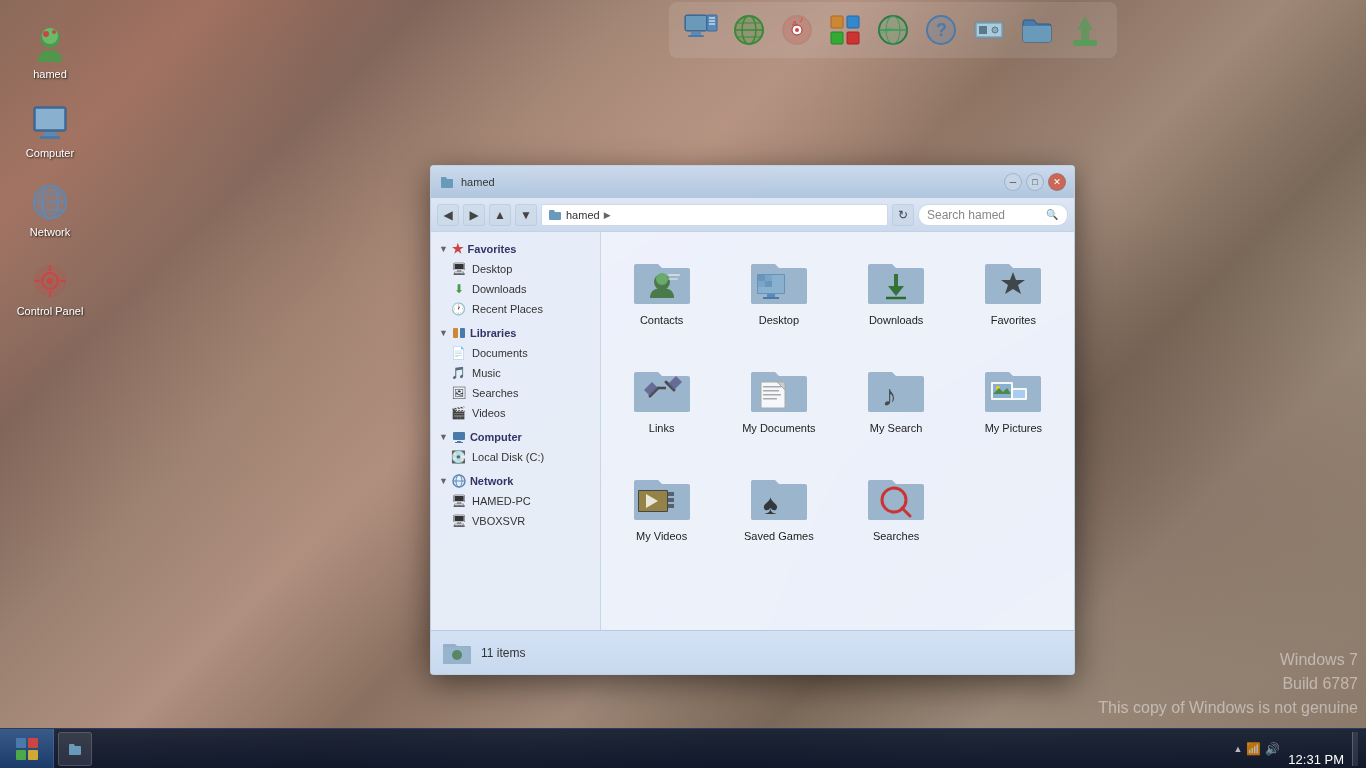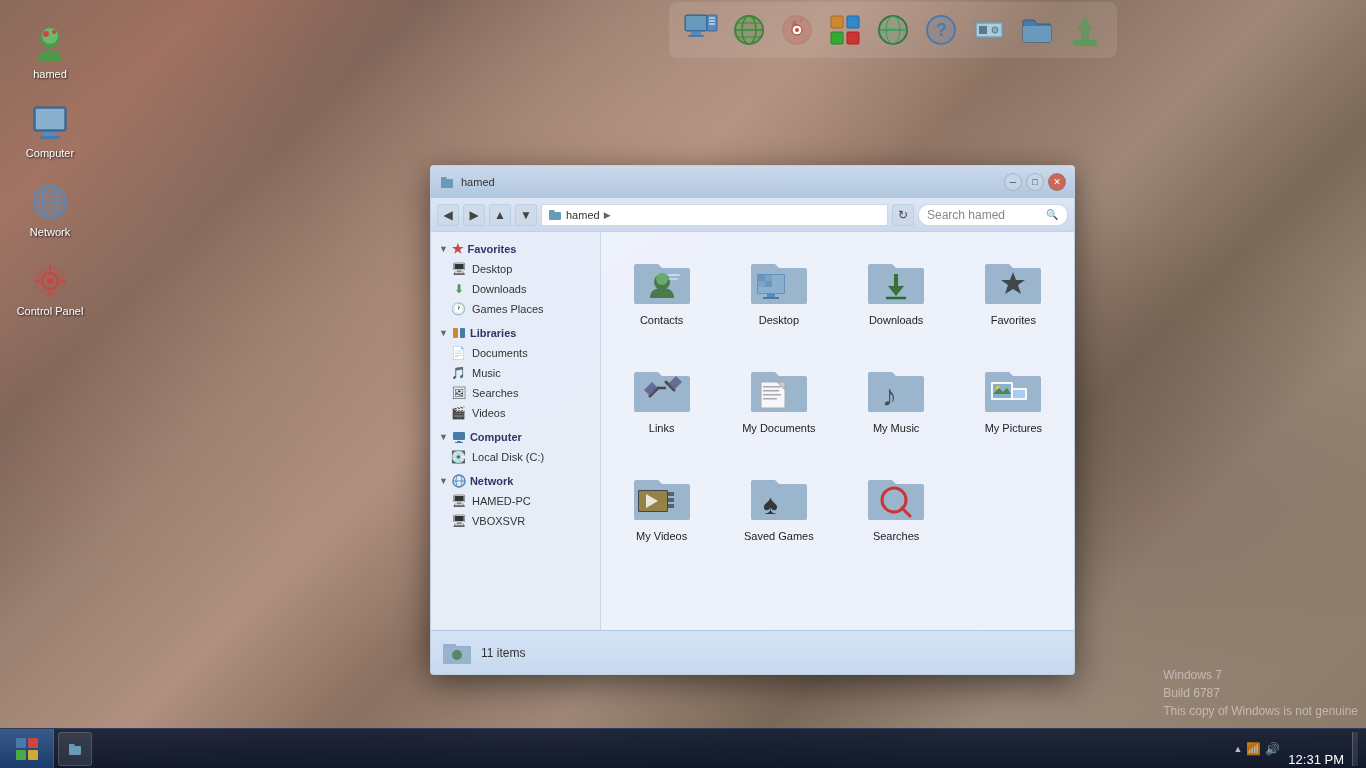--- a/index.html
+++ b/index.html
@@ -363,22 +363,22 @@
       font-size: 9px;
       color: #666;
     }
 
     
     .watermark {
       position: absolute;
       bottom: 44px;
       right: 0;
       color: rgba(255,255,255,0.45);
-      font-size: 12px;
-      text-align: left;
+      font-size: 16px;
+      text-align: right;
       padding: 4px 8px;
       line-height: 1.5;
     }
 
     
     ::-webkit-scrollbar { width: 8px; }
     ::-webkit-scrollbar-track { background: rgba(200,215,235,0.5); }
     ::-webkit-scrollbar-thumb { background: rgba(150,180,210,0.6); border-radius: 4px; }
   </style>
 </head>
@@ -569,21 +569,21 @@
         <div class="sidebar-item">
           <span class="sidebar-icon">🖥</span>
           <span>Desktop</span>
         </div>
         <div class="sidebar-item">
           <span class="sidebar-icon" style="color:#4a9a4a;">⬇</span>
           <span>Downloads</span>
         </div>
         <div class="sidebar-item">
           <span class="sidebar-icon">🕐</span>
-          <span>Games Places</span>
+          <span>Recent Places</span>
         </div>
       </div>
 
       <div class="sidebar-section">
         <div class="sidebar-header">
           <span class="chevron">▼</span>
           <svg width="14" height="14" viewBox="0 0 14 14">
             <rect x="1" y="2" width="5" height="10" rx="1" fill="#cc8833"></rect>
             <rect x="8" y="2" width="5" height="10" rx="1" fill="#4a7aaa"></rect>
           </svg>
@@ -735,21 +735,21 @@
       </div>
 
       <div class="folder-item">
         <div class="folder-icon">
           <svg class="folder-svg" viewBox="0 0 64 56">
             <path d="M4 14 L4 50 Q4 52 6 52 L58 52 Q60 52 60 50 L60 18 Q60 16 58 16 L32 16 L28 12 L6 12 Q4 12 4 14 Z" fill="#7a9abb" opacity="0.7"></path>
             <path d="M4 18 L60 18 L60 50 Q60 52 58 52 L6 52 Q4 52 4 50 Z" fill="#9ab5cc" opacity="0.6"></path>
             <text x="18" y="46" font-size="30" fill="#2a2a2a" opacity="0.75">♪</text>
           </svg>
         </div>
-        <span class="folder-label">My Music</span>
+        <span class="folder-label">My Search</span>
       </div>
 
       <div class="folder-item">
         <div class="folder-icon">
           <svg class="folder-svg" viewBox="0 0 64 56">
             <path d="M4 14 L4 50 Q4 52 6 52 L58 52 Q60 52 60 50 L60 18 Q60 16 58 16 L32 16 L28 12 L6 12 Q4 12 4 14 Z" fill="#7a9abb" opacity="0.7"></path>
             <path d="M4 18 L60 18 L60 50 Q60 52 58 52 L6 52 Q4 52 4 50 Z" fill="#9ab5cc" opacity="0.6"></path>
             <rect x="10" y="22" width="22" height="18" rx="1" fill="white" opacity="0.9"></rect>
             <rect x="12" y="24" width="18" height="14" fill="#8ab0d0"></rect>
             <circle cx="17" cy="28" r="2" fill="#ffcc00"></circle>

